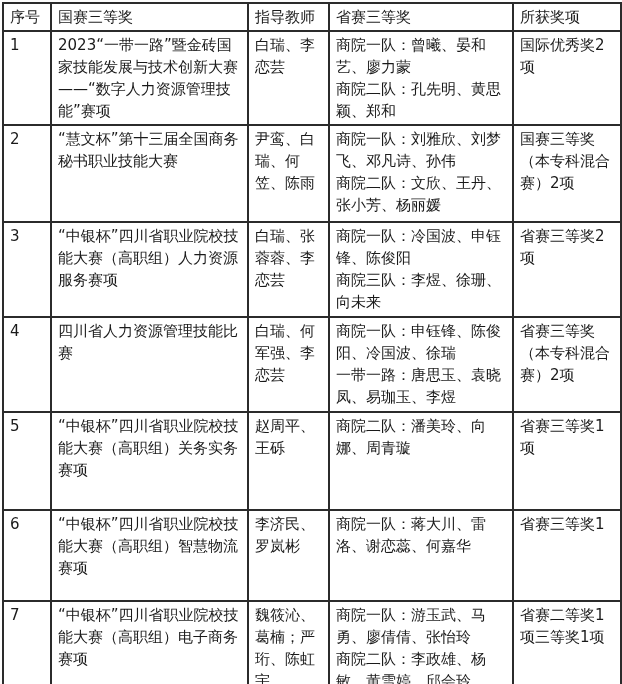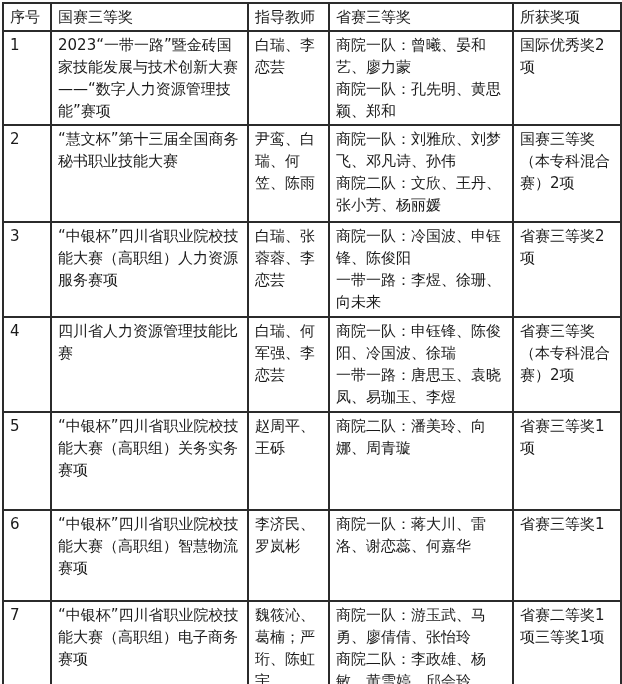--- a/index.html
+++ b/index.html
@@ -66,41 +66,41 @@
         <th>所获奖项</th>
       </tr>
     </thead>
     <tbody>
       <tr class="row-1">
         <td>1</td>
         <td>2023“一带一路”暨金砖国家技能发展与技术创新大赛——“数字人力资源管理技能”赛项</td>
         <td>白瑞、李恋芸</td>
         <td>
           <span class="team-line">商院一队：曾曦、晏和艺、廖力蒙</span>
-          <span class="team-line">商院一队：孔先明、黄思颖、郑和</span>
+          <span class="team-line">商院二队：孔先明、黄思颖、郑和</span>
         </td>
         <td>国际优秀奖2项</td>
       </tr>
       <tr class="row-2">
         <td>2</td>
         <td>“慧文杯”第十三届全国商务秘书职业技能大赛</td>
         <td>尹鸾、白瑞、何笠、陈雨</td>
         <td>
           <span class="team-line">商院一队：刘雅欣、刘梦飞、邓凡诗、孙伟</span>
           <span class="team-line">商院二队：文欣、王丹、张小芳、杨丽媛</span>
         </td>
         <td>国赛三等奖（本专科混合赛）2项</td>
       </tr>
       <tr class="row-3">
         <td>3</td>
         <td>“中银杯”四川省职业院校技能大赛（高职组）人力资源服务赛项</td>
         <td>白瑞、张蓉蓉、李恋芸</td>
         <td>
           <span class="team-line">商院一队：冷国波、申钰锋、陈俊阳</span>
-          <span class="team-line">一带一路：李煜、徐珊、向未来</span>
+          <span class="team-line">商院三队：李煜、徐珊、向未来</span>
         </td>
         <td>省赛三等奖2项</td>
       </tr>
       <tr class="row-4">
         <td>4</td>
         <td>四川省人力资源管理技能比赛</td>
         <td>白瑞、何军强、李恋芸</td>
         <td>
           <span class="team-line">商院一队：申钰锋、陈俊阳、冷国波、徐瑞</span>
           <span class="team-line">一带一路：唐思玉、袁晓凤、易珈玉、李煜</span>

